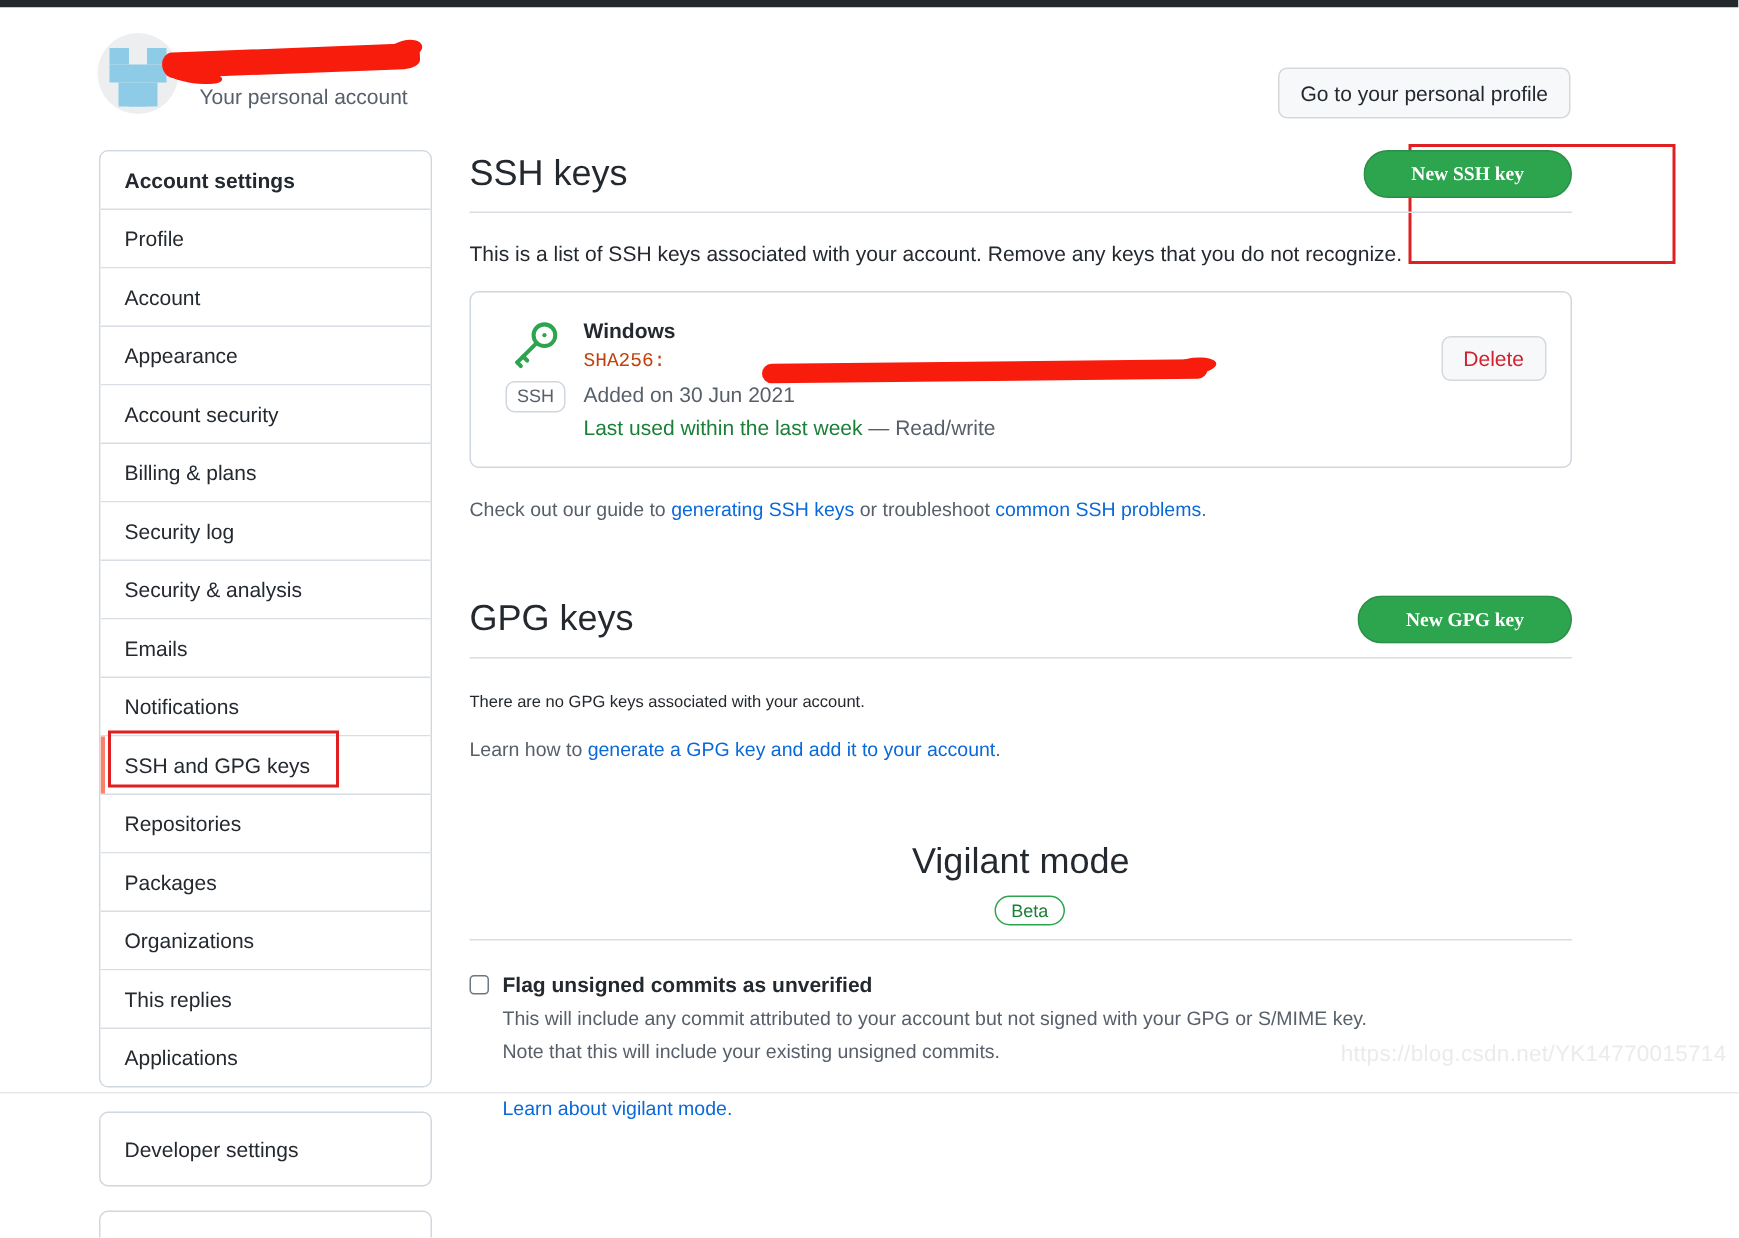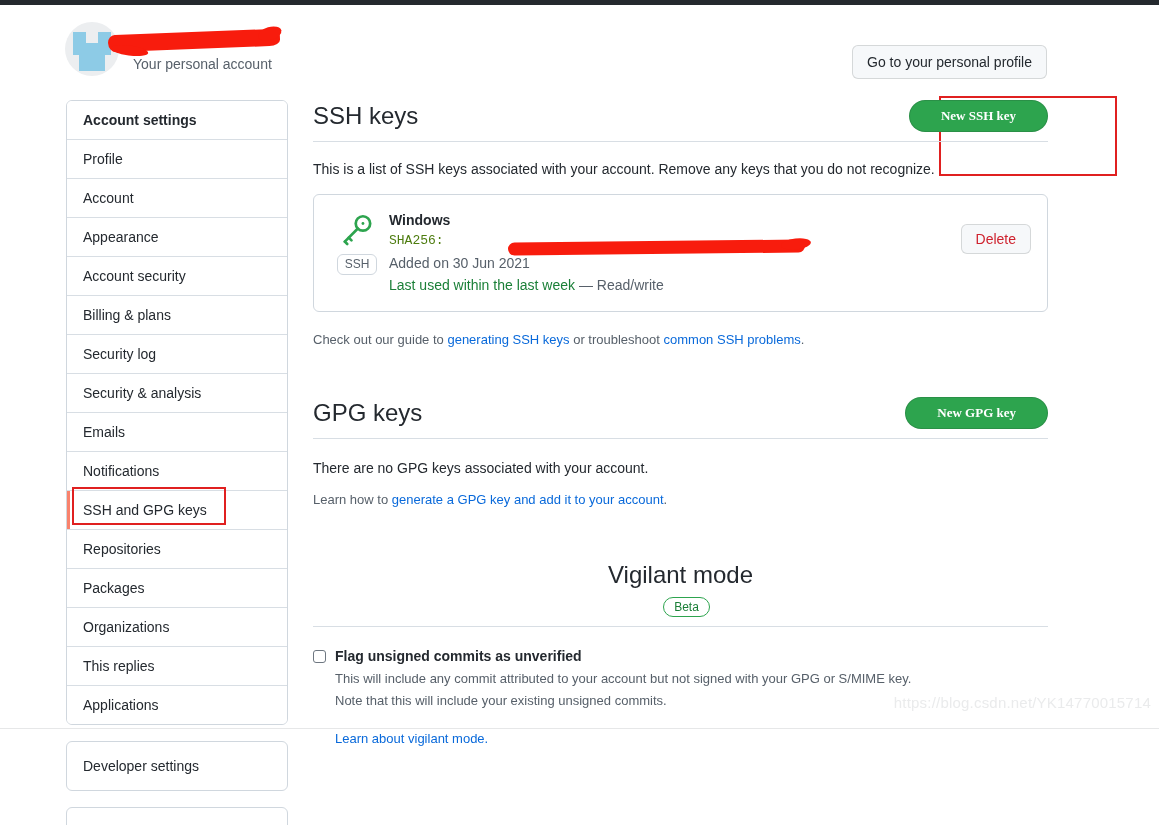--- a/index.html
+++ b/index.html
@@ -279,21 +279,21 @@
   }
   .key-body { flex: 1; padding-left: 5px; position: relative; }
   .key-title {
     font-weight: 600;
     font-size: 14px;
     line-height: 20px;
     color: #24292f;
   }
   .key-fp {
     font-size: 13px;
-    color: #4d7c0f;
+    color: #c2410c;
     line-height: 20px;
     margin-top: 1px;
     font-family: "Liberation Mono", monospace;
     white-space: nowrap;
     overflow: hidden;
   }
   .key-added {
     font-size: 14px;
     color: #57606a;
     line-height: 21px;
@@ -353,21 +353,21 @@
     color: #0969da;
     text-decoration: none;
     cursor: pointer;
   }
 
   .gap-gpg { margin-top: 48px; }
   .gap-vig { margin-top: 50px; flex-direction: column; }
 
   .gpg-empty {
     margin-top: 19px;
-    font-size: 14px;
+    font-size: 11px;
     line-height: 21px;
     color: #24292f;
   }
   .gpg-learn {
     margin-top: 11px;
     font-size: 13px;
     line-height: 19px;
     color: #57606a;
   }
 

